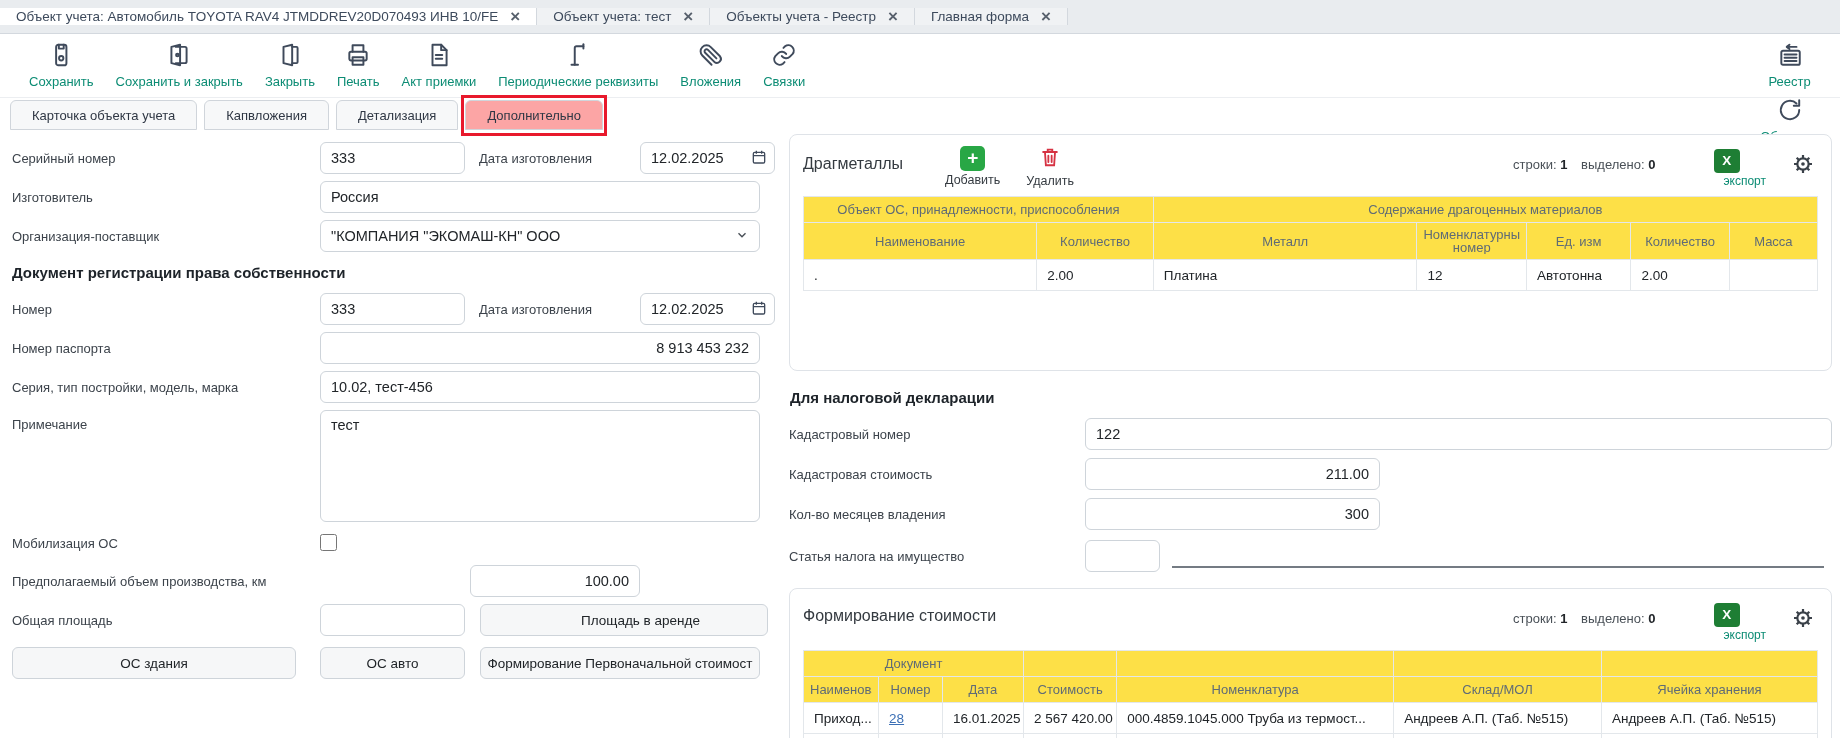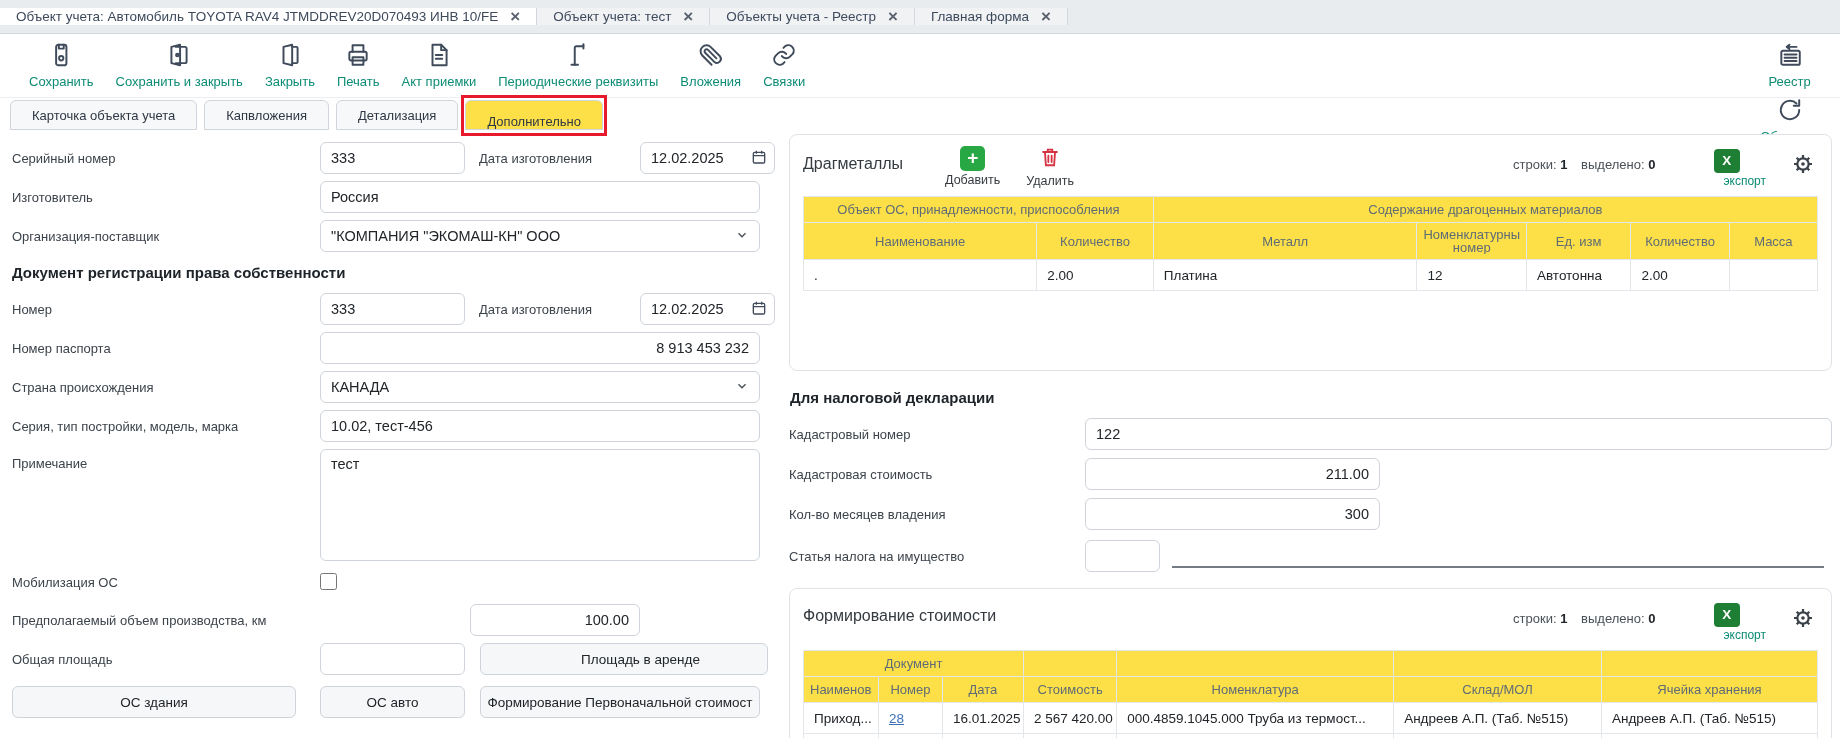--- a/index.html
+++ b/index.html
@@ -19,21 +19,21 @@
   .tgroup { display:flex; }
   .tgroup.right { margin-left:auto;flex-direction:column; }
   .tbtn { display:flex; flex-direction:column; align-items:center; gap:2px; padding:4px 11px; cursor:pointer; }
   .tbtn svg { stroke:#3f4a5b; fill:none; stroke-width:1.8; stroke-linecap:round; stroke-linejoin:round; }
   .tlabel { font-size:13px; color:#0c8c74; white-space:nowrap; }
 
   
   .formtabs { display:flex; height:30px; padding-left:10px; gap:7px; margin-top:2px; position:relative; }
   .ftab { display:flex; align-items:center; padding:0 21px; font-size:13px; color:#2f3744;
     background:#f7f8f9; border:1px solid #d0d5db; border-radius:6px 6px 0 0; cursor:pointer; position:relative; }
-  .ftab.active { background:#fde047;align-items:flex-end; }
+  .ftab.active { background:#fca5a5; }
   .red-box { position:absolute; left:-5px; right:-5px; top:-6px; bottom:-7px;
     border:3px solid #e8192c; z-index:6; pointer-events:none; }
 
   
   .content { display:flex; height:610px; background:#fff; }
   .left-pane { width:775px; flex:none; padding:12px 0 0 12px; }
   .right-pane { flex:1; padding:2px 8px 0 14px; }
 
   .row { display:flex; align-items:center; margin-bottom:7px; }
   .row.top { align-items:flex-start; }
@@ -261,29 +261,20 @@
               <rect x="3.5" y="5" width="17" height="16" rx="2"></rect>
               <path d="M8 2.5V7M16 2.5V7M3.5 10h17"></path>
             </svg></span>
       </div>
     </div>
     <div class="row">
       <div class="lab">Номер паспорта</div>
       <input class="inp w-full right-al" value="8 913 453 232" style="">
     </div>
     <div class="row">
-      <div class="lab">Страна происхождения</div>
-      <div class="select inp w-full">
-        <span>КАНАДА</span>
-        <span class="chev"><svg width="14" height="14" viewBox="0 0 24 24">
-              <polyline points="6 9 12 15 18 9"></polyline>
-            </svg></span>
-      </div>
-    </div>
-    <div class="row">
       <div class="lab">Серия, тип постройки, модель, марка</div>
       <input class="inp w-full" value="10.02, тест-456" style="">
     </div>
     <div class="row top">
       <div class="lab">Примечание</div>
       <textarea class="inp" style="">тест</textarea>
     </div>
     <div class="row" style="margin-top:12px;">
       <div class="lab">Мобилизация ОС</div>
       <input type="checkbox" style="">

